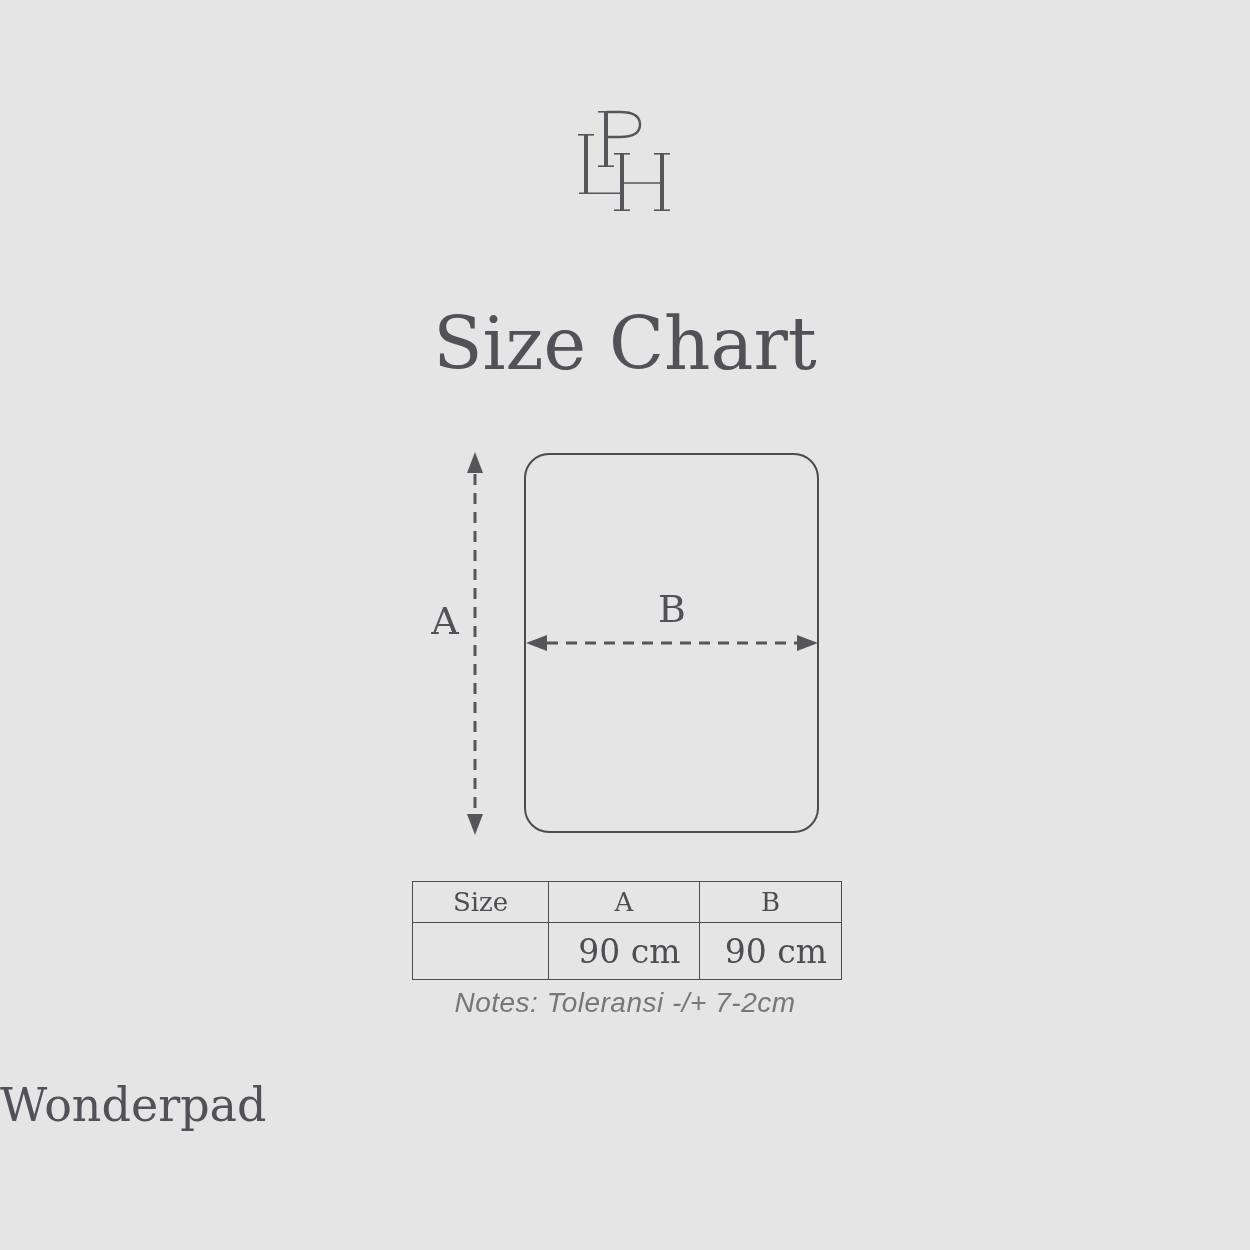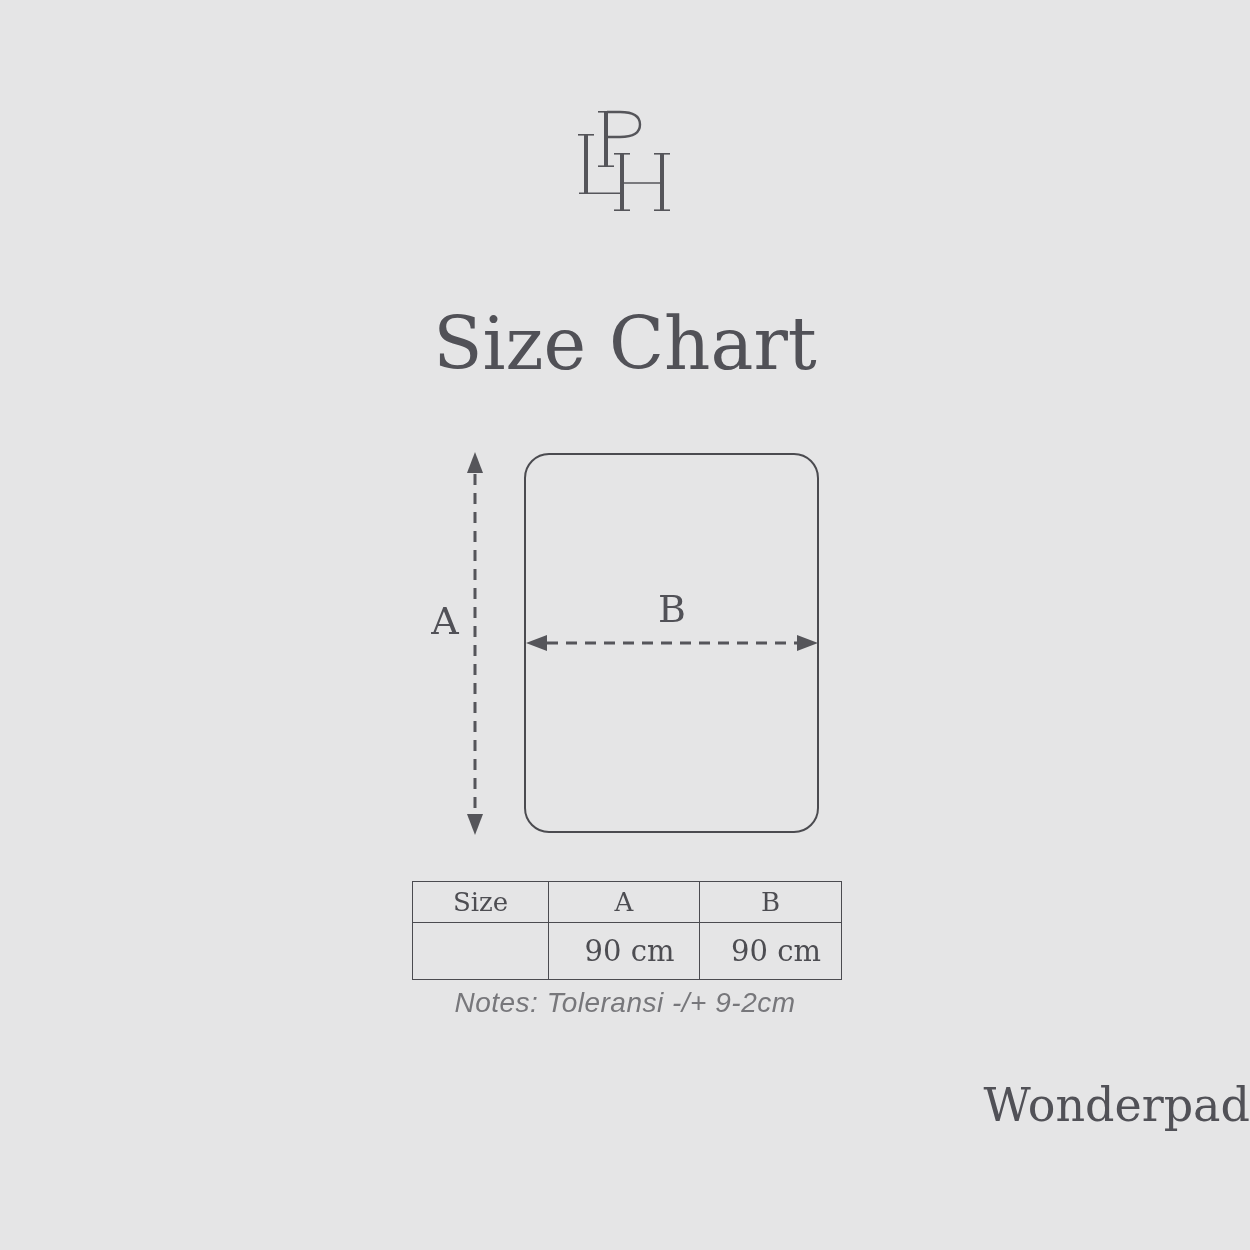--- a/index.html
+++ b/index.html
@@ -67,21 +67,21 @@
     text-align: center;
     vertical-align: middle;
     padding: 0;
   }
   .size-table .hdr-row td {
     height: 40px;
     font-size: 26px;
   }
   .size-table .val-row td {
     height: 56px;
-    font-size: 29px;
+    font-size: 33px;
     padding-left: 11px;
   }
   .col-size { width: 135px; }
   .col-a    { width: 150px; }
   .col-b    { width: 141px; }
 
   
   .notes {
     left: 0;
     top: 987px;
@@ -92,21 +92,21 @@
     font-size: 28px;
     letter-spacing: 0.5px;
     color: #77777b;
   }
 
   
   .product-name {
     left: 0;
     top: 1078px;
     width: 1250px;
-    text-align: right;
+    text-align: left;
     font-size: 46px;
     color: #515157;
   }
 
   svg .hairline { stroke: #55555a; stroke-width: 1.6; }
   svg .stem     { stroke: #55555a; stroke-width: 4; }
   svg .bowl     { stroke: #55555a; stroke-width: 2.4; fill: none; }
   svg .dash     { stroke: #55555a; stroke-width: 3; stroke-dasharray: 11 8; }
   svg .outline  { stroke: #4b4b50; stroke-width: 2; fill: none; }
   svg .head     { fill: #55555a; }
@@ -172,17 +172,17 @@
       <td class="col-b">B</td>
     </tr>
     <tr class="val-row">
       <td class="col-size"></td>
       <td class="col-a">90 cm</td>
       <td class="col-b">90 cm</td>
     </tr>
   </tbody>
     </table>
 
-  <div class="abs notes">Notes: Toleransi -/+ 9-2cm</div>
+  <div class="abs notes">Notes: Toleransi -/+ 7-2cm</div>
 
   <div class="abs product-name">Wonderpad</div>
 
 </div>
 
 </body></html>

